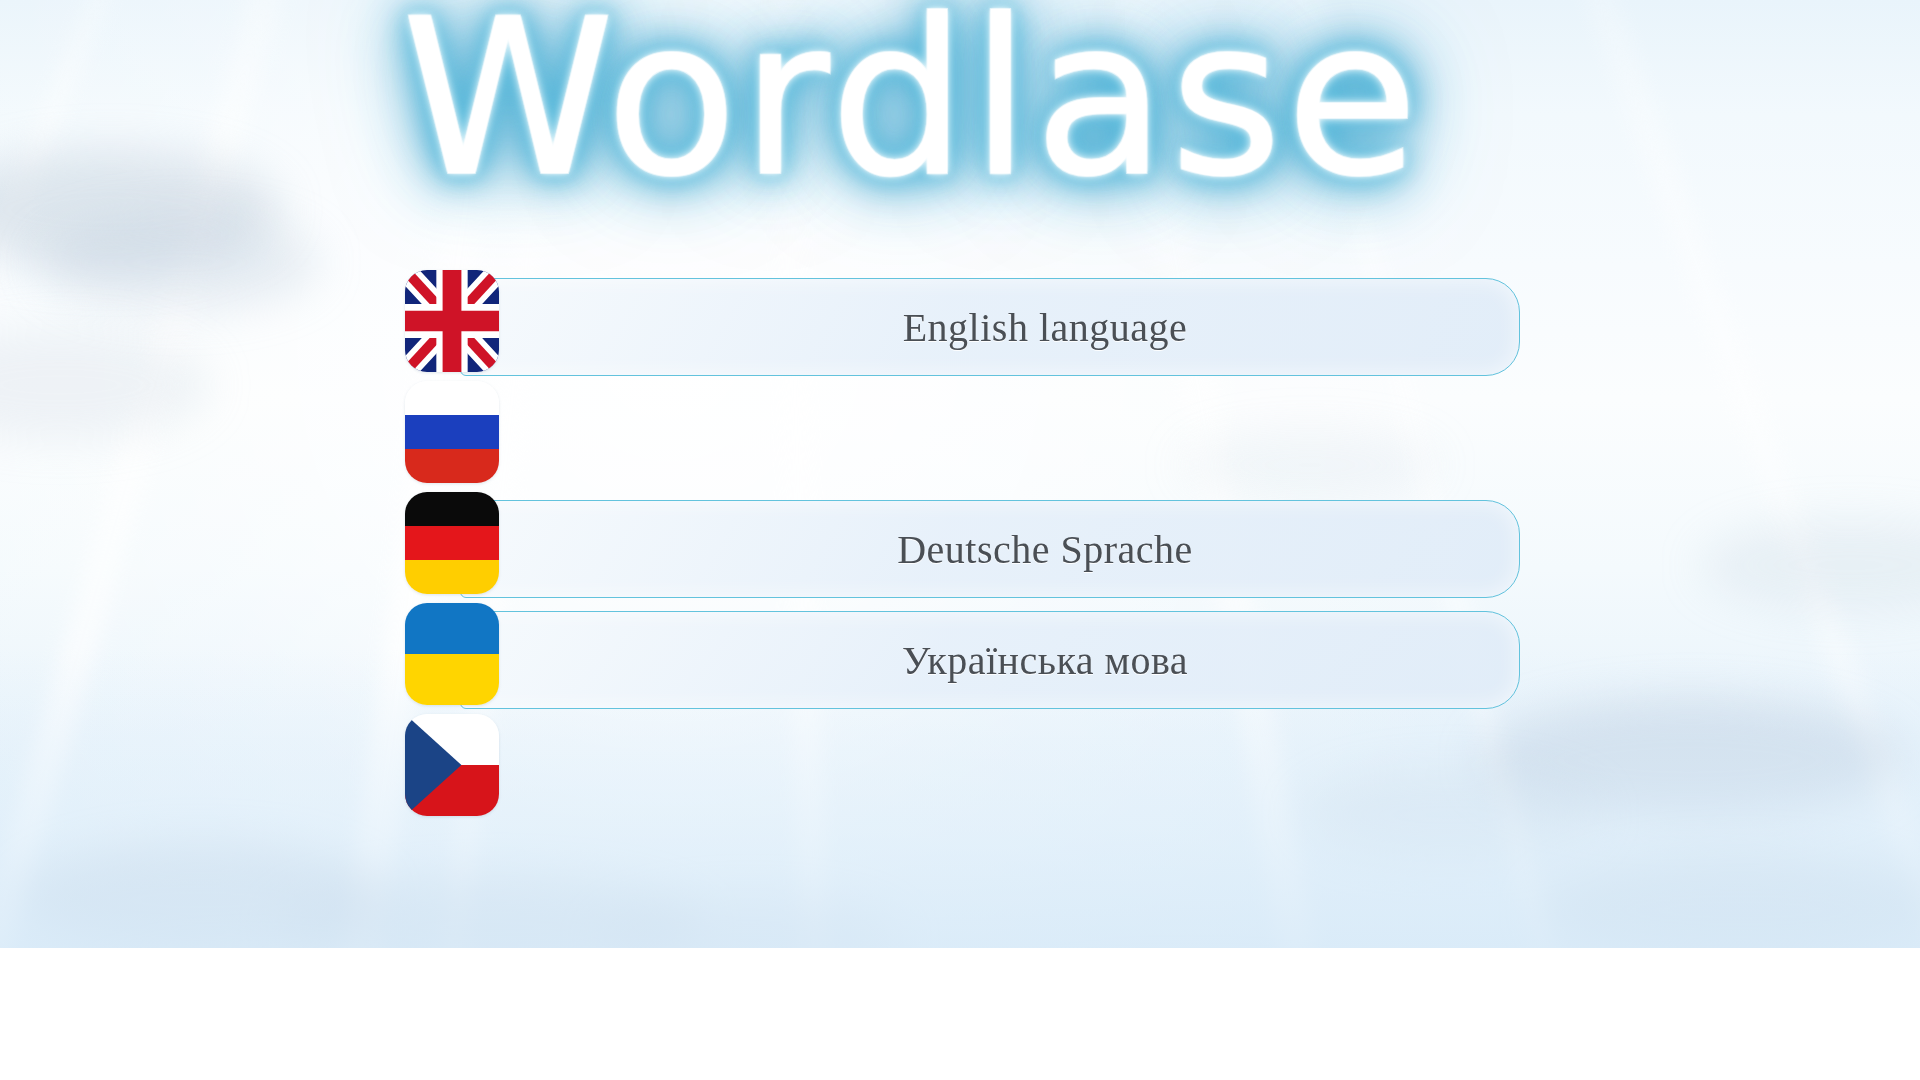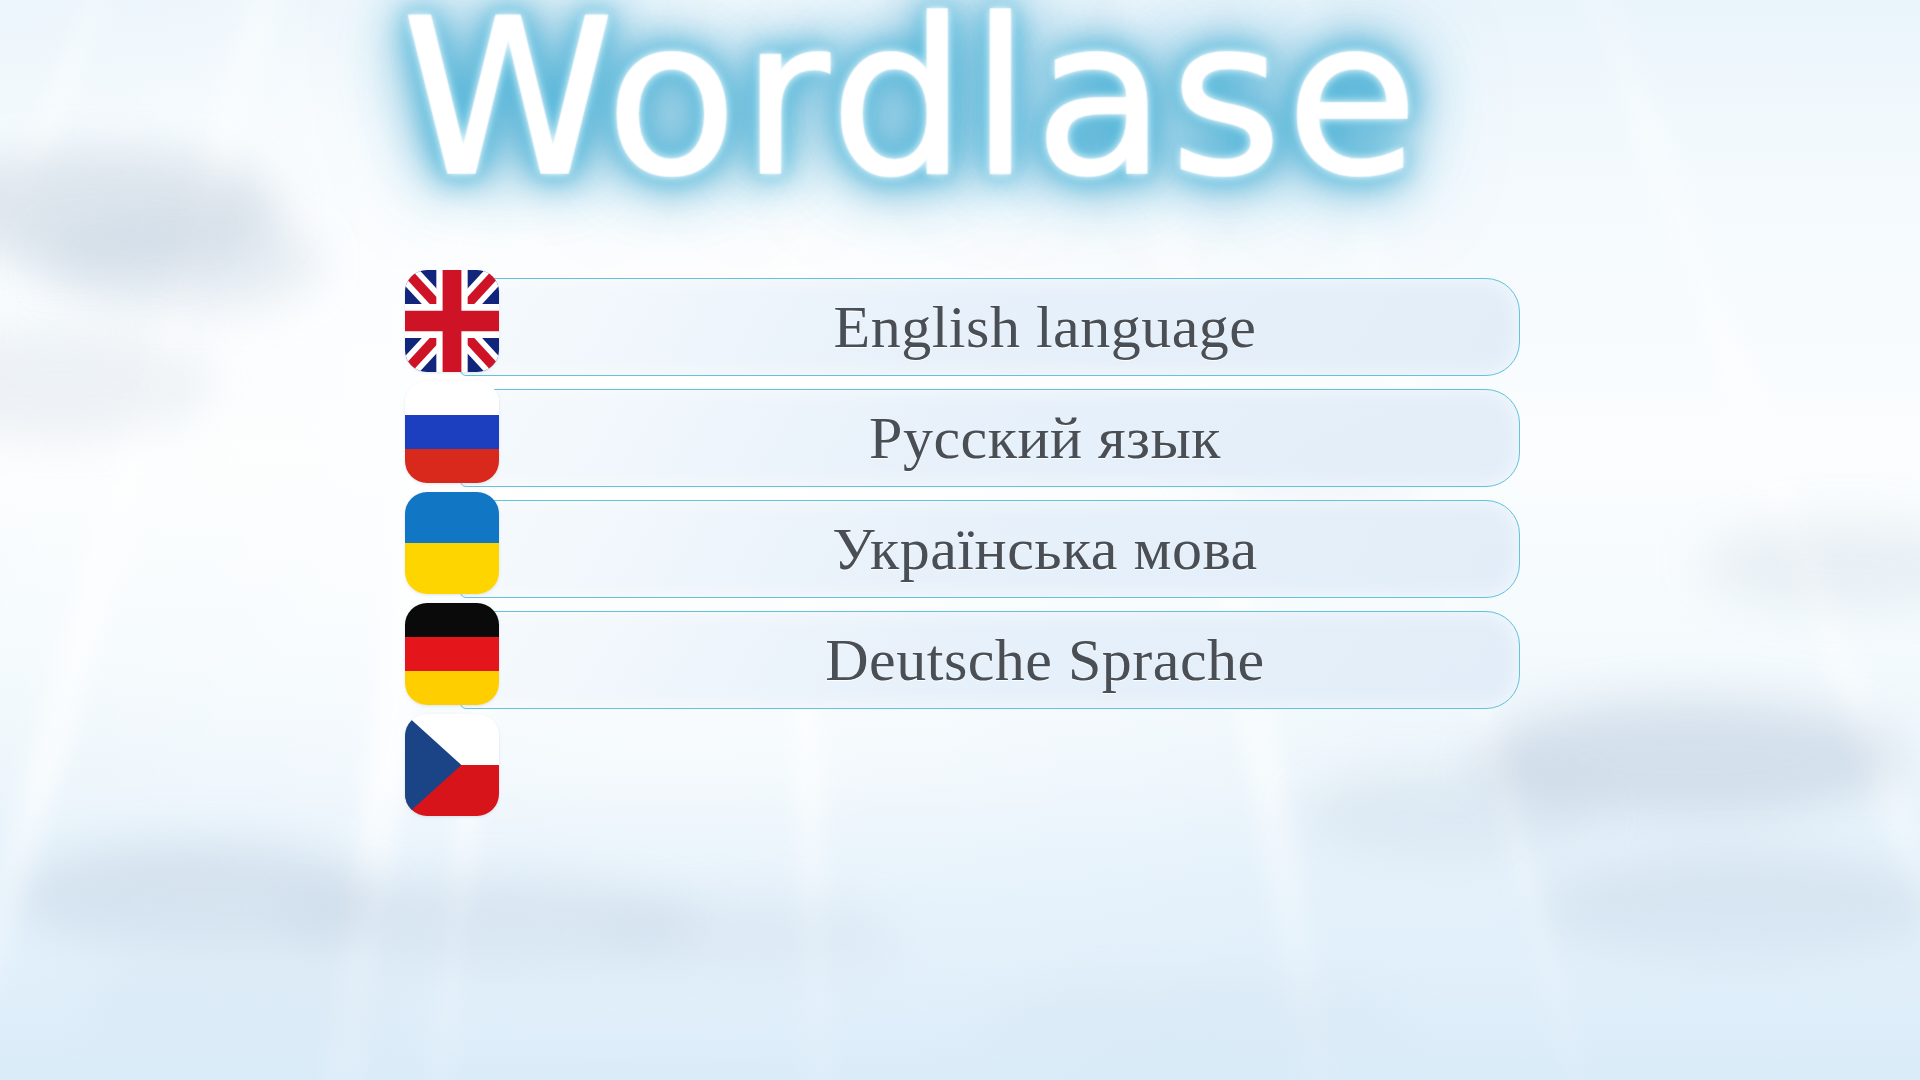--- a/index.html
+++ b/index.html
@@ -5,21 +5,21 @@
   * { margin:0; padding:0; box-sizing:border-box; }
 
   html, body {
     width:1920px; height:1080px;
     overflow:hidden;
     font-family:"Liberation Serif", serif;
   }
 
   #screen {
     position:relative;
-    width:1920px; height:1080px;
+    width:1920px; height:948px;
     background:
       linear-gradient(180deg,
         #e9f4fb 0%,
         #f2f9fd 12%,
         #f7fbfe 28%,
         #fbfdfe 42%,
         #f4fafd 60%,
         #e8f3fb 78%,
         #e2f0fa 100%);
     overflow:hidden;
@@ -117,21 +117,21 @@
         rgba(224,236,248,0.92) 100%);
     box-shadow:inset 0 0 22px rgba(255,255,255,0.65);
     display:flex;
     align-items:center;
     justify-content:center;
     cursor:pointer;
   }
 
   .lang-label {
     font-family:"Liberation Serif", serif;
-    font-size:60px;
+    font-size:40px;
     color:#4a4f55;
     letter-spacing:0.5px;
     padding-left:110px;
     white-space:nowrap;
     text-shadow:0 1px 0 rgba(255,255,255,0.9);
   }
 
   
   .flag {
     position:absolute;
@@ -207,58 +207,55 @@
           <path d="M0 0 L60 60 M60 0 L0 60" stroke="#ffffff" stroke-width="13"></path>
           <path d="M0 0 L60 60" stroke="#cf1327" stroke-width="6"></path>
           <path d="M60 0 L0 60" stroke="#cf1327" stroke-width="6"></path>
           <path d="M30 0 V60 M0 30 H60" stroke="#ffffff" stroke-width="20"></path>
           <path d="M30 0 V60 M0 30 H60" stroke="#cf1327" stroke-width="12"></path>
         </svg>
       </div>
     </div>
 
     <div class="lang-row">
-      <div class="lang-button">
-        <span class="lang-label">Русский язык</span>
-      </div>
       <div class="flag">
         <svg viewBox="0 0 60 60" preserveAspectRatio="none">
           <rect width="60" height="20" y="0" fill="#ffffff"></rect>
           <rect width="60" height="20" y="20" fill="#1b3fbe"></rect>
           <rect width="60" height="20" y="40" fill="#d8291c"></rect>
         </svg>
       </div>
     </div>
 
     <div class="lang-row">
       <div class="lang-button">
-        <span class="lang-label">Українська мова</span>
-      </div>
-      <div class="flag">
-        <svg viewBox="0 0 60 60" preserveAspectRatio="none">
-          <rect width="60" height="30" y="0" fill="#1176c4"></rect>
-          <rect width="60" height="30" y="30" fill="#ffd500"></rect>
-        </svg>
-      </div>
-    </div>
-
-    <div class="lang-row">
-      <div class="lang-button">
         <span class="lang-label">Deutsche Sprache</span>
       </div>
       <div class="flag">
         <svg viewBox="0 0 60 60" preserveAspectRatio="none">
           <rect width="60" height="20" y="0" fill="#0a0a0a"></rect>
           <rect width="60" height="20" y="20" fill="#e4161b"></rect>
           <rect width="60" height="20" y="40" fill="#ffce00"></rect>
         </svg>
       </div>
     </div>
 
     <div class="lang-row">
+      <div class="lang-button">
+        <span class="lang-label">Українська мова</span>
+      </div>
+      <div class="flag">
+        <svg viewBox="0 0 60 60" preserveAspectRatio="none">
+          <rect width="60" height="30" y="0" fill="#1176c4"></rect>
+          <rect width="60" height="30" y="30" fill="#ffd500"></rect>
+        </svg>
+      </div>
+    </div>
+
+    <div class="lang-row">
       <div class="flag">
         <svg viewBox="0 0 60 60" preserveAspectRatio="none">
           <rect width="60" height="30" y="0" fill="#ffffff"></rect>
           <rect width="60" height="30" y="30" fill="#d7141a"></rect>
           <polygon points="0,0 36,30 0,60" fill="#1b4486"></polygon>
         </svg>
       </div>
     </div>
 
   </div>

